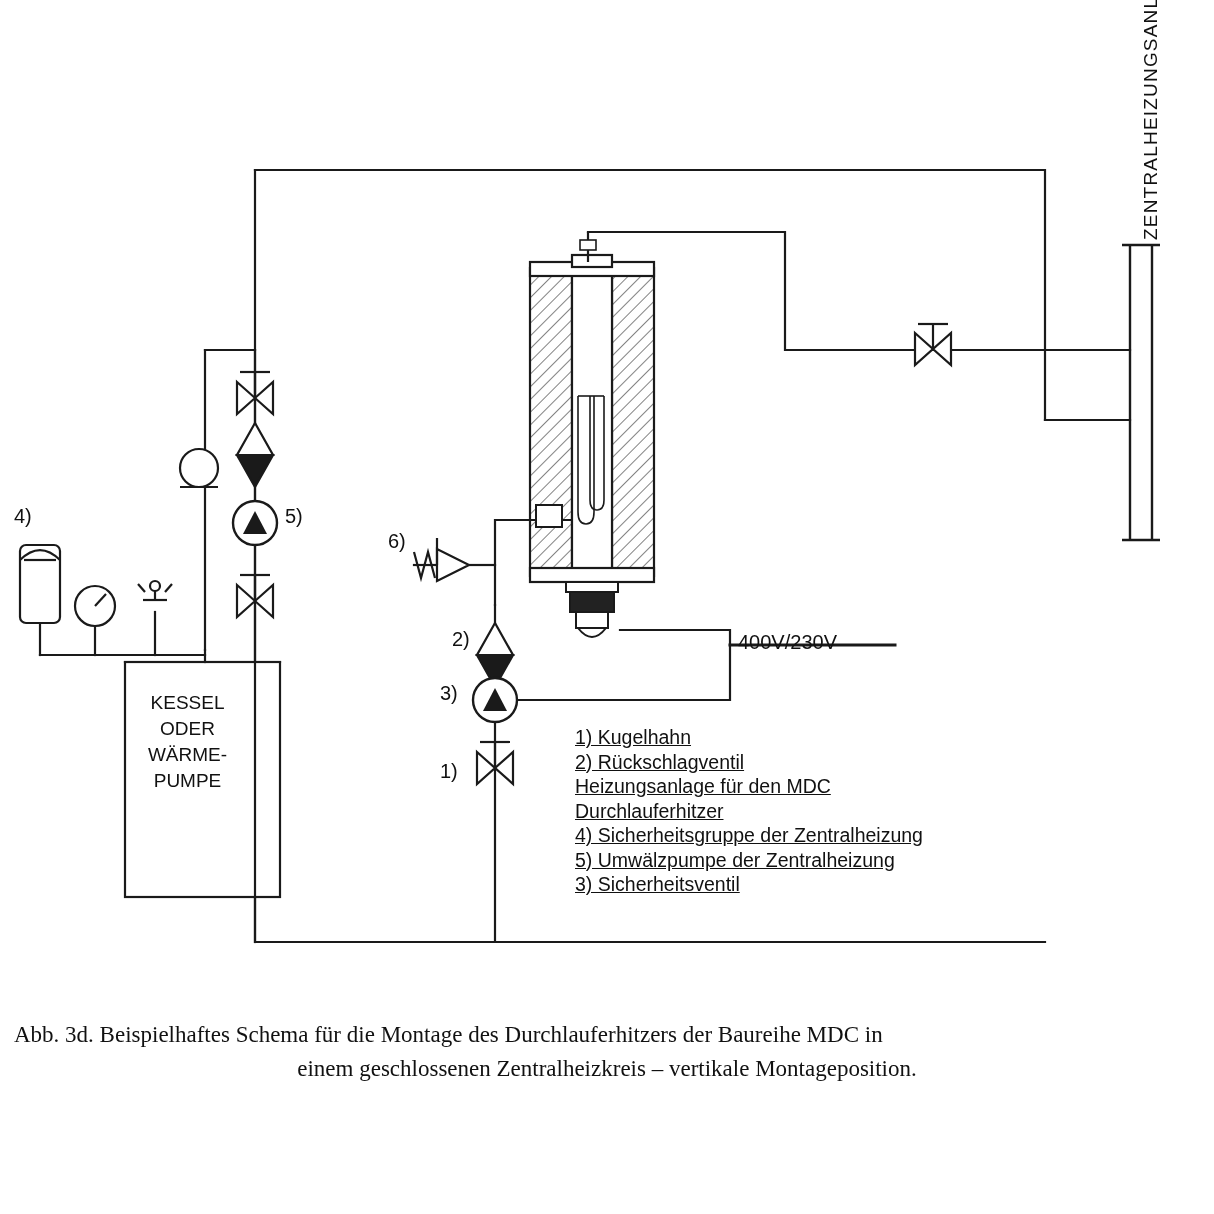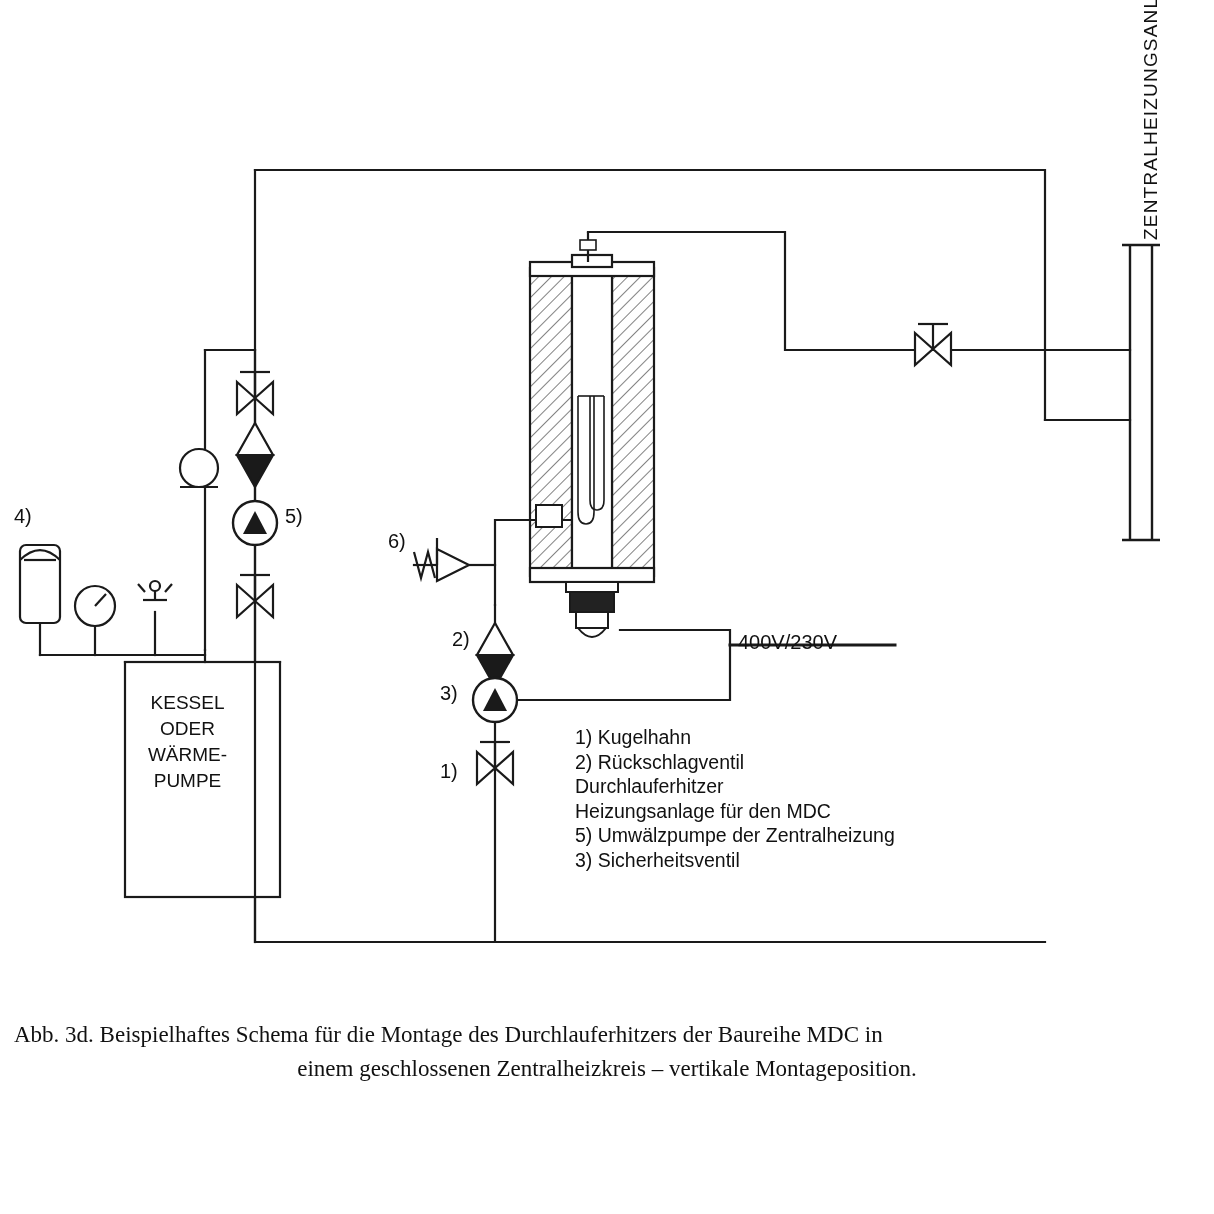--- a/index.html
+++ b/index.html
@@ -1,21 +1,21 @@
 <!DOCTYPE html>
 <html><head>
 <meta charset="utf-8">
 <style>
   html,body{margin:0;padding:0;background:#ffffff;}
   body{width:1214px;height:1214px;position:relative;font-family:"Liberation Sans",sans-serif;color:#111;}
   #stage{position:absolute;left:0;top:0;width:1214px;height:1214px;overflow:hidden;}
   svg{position:absolute;left:0;top:0;}
   .cap{position:absolute;left:14px;top:1018px;width:1186px;font-family:"Liberation Serif",serif;font-size:23px;line-height:34px;color:#111;text-align:justify;}
   .cap div{display:block;}
-  .legend{position:absolute;left:575px;top:725px;width:420px;font-size:19.5px;line-height:24.5px;color:#111;}
+  .legend{position:absolute;left:575px;top:725px;width:420px;font-size:19.5px;line-height:24.5px;color:#111;text-decoration:underline;}
   .legend div{white-space:nowrap;}
   .vert{position:absolute;left:1140px;top:240px;width:300px;transform:rotate(-90deg);transform-origin:0 0;font-size:19px;letter-spacing:1.2px;color:#111;}
   .boiler{position:absolute;left:125px;top:690px;width:125px;text-align:center;font-size:19px;line-height:26px;color:#111;}
   .n4{position:absolute;left:14px;top:505px;font-size:20px;}
   .n5{position:absolute;left:285px;top:505px;font-size:20px;}
   .n6{position:absolute;left:388px;top:530px;font-size:20px;}
   .n2{position:absolute;left:452px;top:628px;font-size:20px;}
   .n3{position:absolute;left:440px;top:682px;font-size:20px;}
   .n1{position:absolute;left:440px;top:760px;font-size:20px;}
   .volt{position:absolute;left:738px;top:631px;font-size:20px;}
@@ -192,22 +192,23 @@
   <div class="n4">4)</div>
   <div class="n5">5)</div>
   <div class="n6">6)</div>
   <div class="n2">2)</div>
   <div class="n3">3)</div>
   <div class="n1">1)</div>
 
   <div class="legend">
     <div>1) Kugelhahn</div>
     <div>2) Rückschlagventil</div>
+    <div>Heizungsanlage für den MDC</div>
     <div>Durchlauferhitzer</div>
-    <div>Heizungsanlage für den MDC</div>
+    <div>4) Sicherheitsgruppe der Zentralheizung</div>
     <div>5) Umwälzpumpe der Zentralheizung</div>
     <div>3) Sicherheitsventil</div>
   </div>
 
   <div class="cap">
     <div>Abb. 3d. Beispielhaftes Schema für die Montage des Durchlauferhitzers der Baureihe MDC in</div>
     <div style="text-align:center;">einem geschlossenen Zentralheizkreis – vertikale Montageposition.</div>
   </div>
 
 </div>

